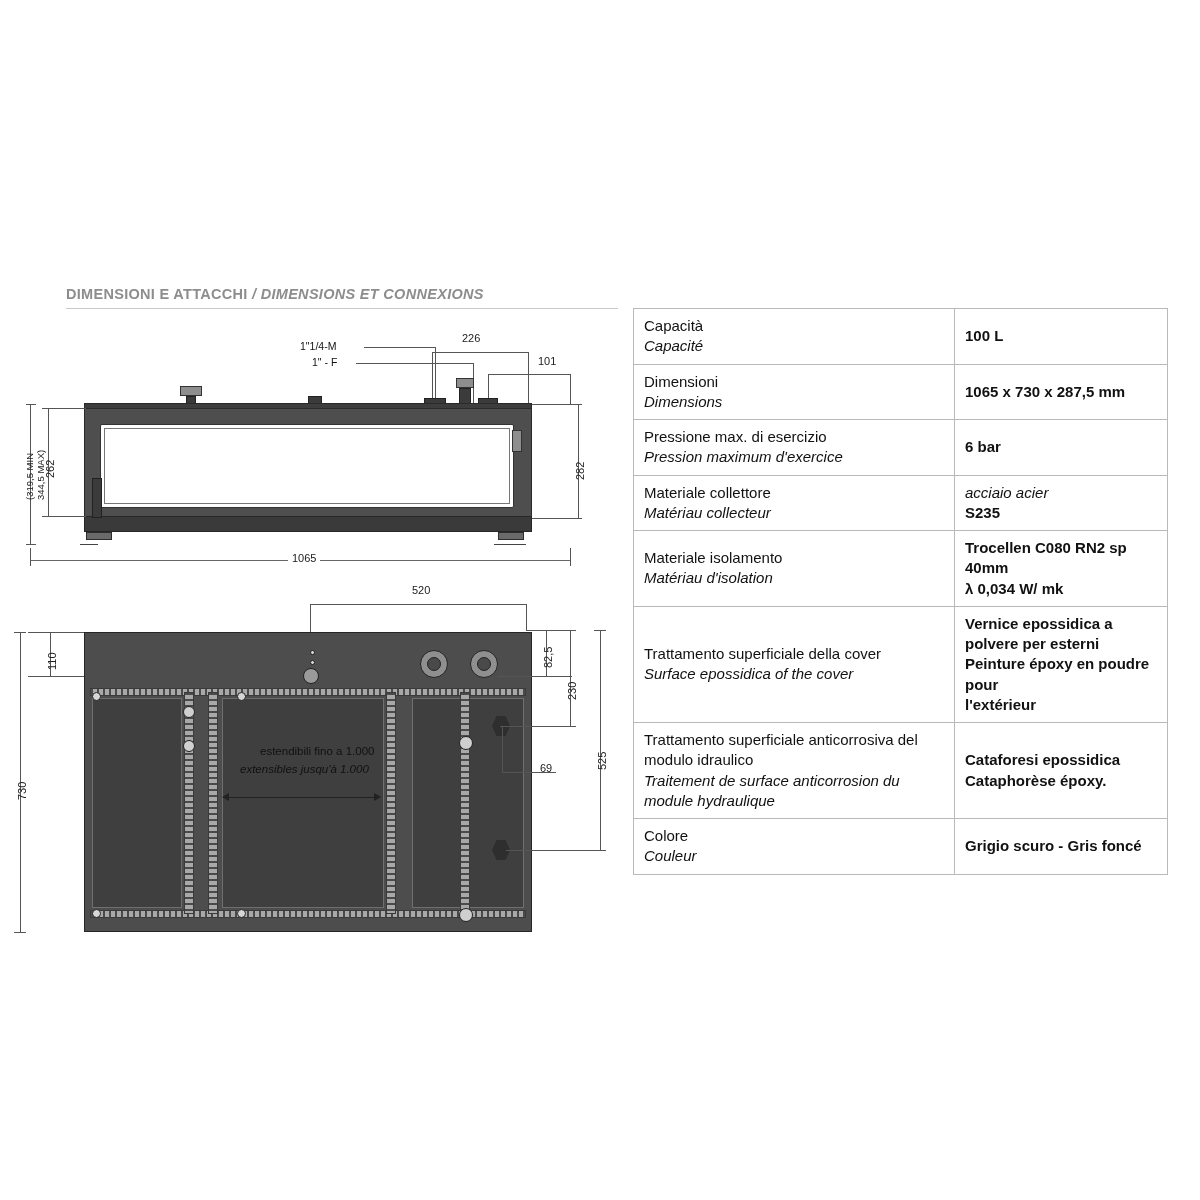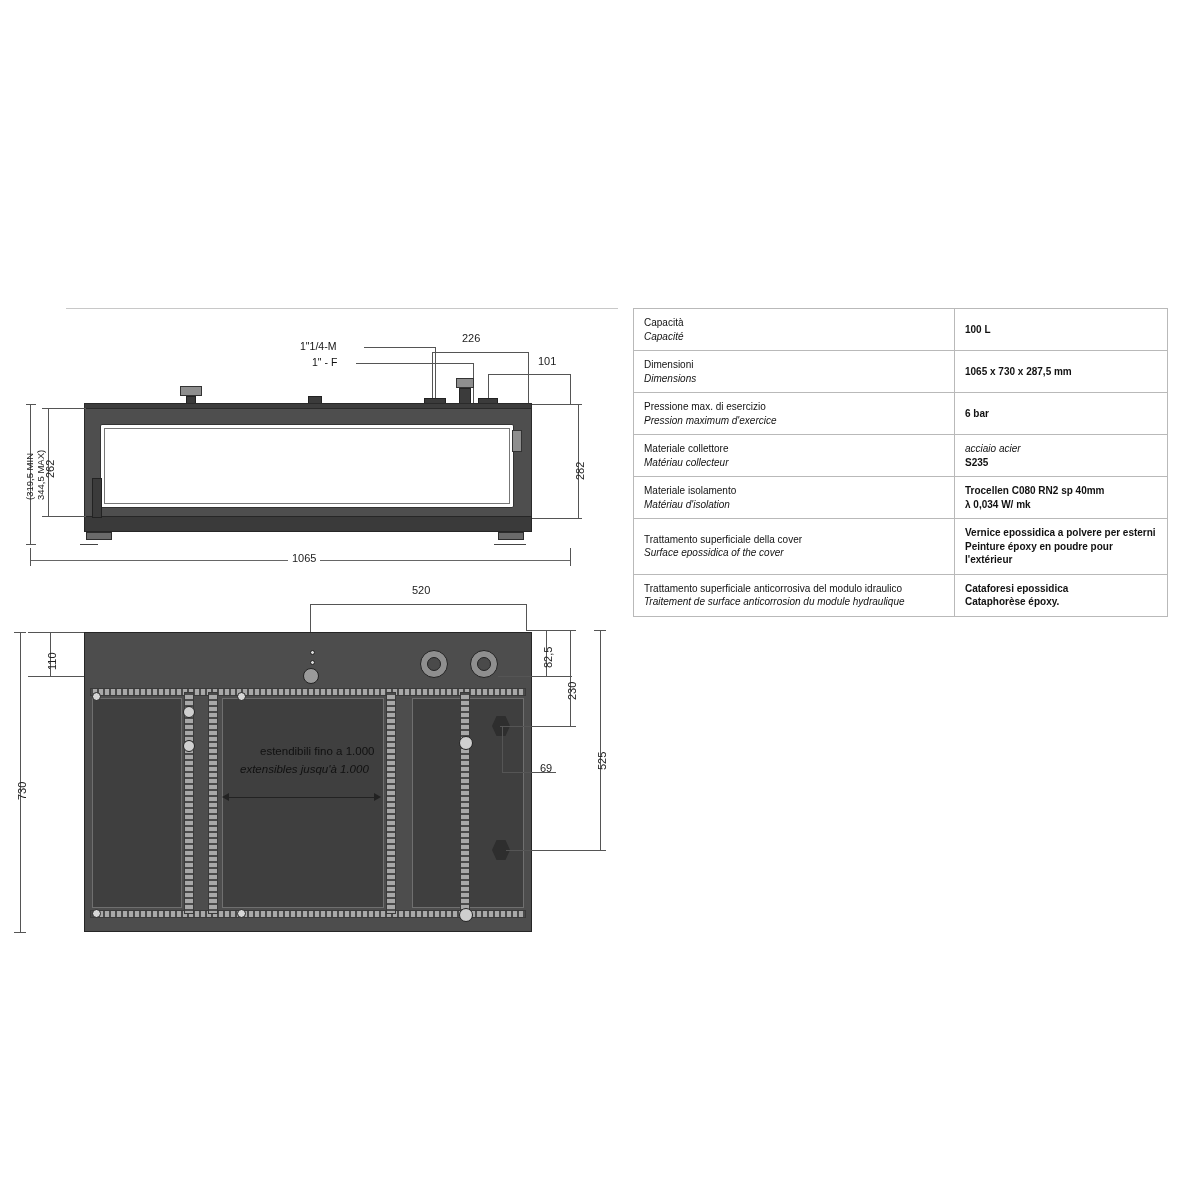--- a/index.html
+++ b/index.html
@@ -183,21 +183,21 @@
   .ah-left { border-right: 7px solid #222; }
   .ah-right { border-left: 7px solid #222; }
 
   
   .spec-table {
     position: absolute;
     left: 633px;
     top: 308px;
     width: 535px;
     border-collapse: collapse;
-    font-size: 10px;
+    font-size: 15px;
   }
   .spec-table td {
     border: 1px solid #b9b9b9;
     padding: 7px 10px;
     vertical-align: middle;
   }
   .spec-table td.label {
     width: 300px;
     line-height: 1.35;
     color: #111;
@@ -210,20 +210,25 @@
   }
   .spec-table .it { font-style: italic; display: block; }
   .spec-table td.value .it { font-weight: normal; }
   .spec-table td.value .bl { display: block; }
 </style>
 </head>
 <body>
 
 <div class="page">
 
+  <div class="section-title">
+    <span class="bold">DIMENSIONI E ATTACCHI</span>
+    <span class="ital">/</span>
+    <span class="ital">DIMENSIONS ET CONNEXIONS</span>
+  </div>
   <div class="title-rule"></div>
 
   <div>
 
     <div class="leadertext" style="left:300px; top:340px;">1"1/4-M</div>
     <div class="leadertext" style="left:312px; top:356px;">1" - F</div>
 
     <div class="ln hln" style="left:364px; top:347px; width:72px;"></div>
     <div class="ln" style="left:435px; top:347px; width:1px; height:58px;"></div>
     <div class="ln hln" style="left:356px; top:363px; width:118px;"></div>
@@ -421,16 +426,25 @@
       <tr>
         <td class="label">
           <span>Trattamento superficiale anticorrosiva del modulo idraulico</span>
           <span class="it">Traitement de surface anticorrosion du module hydraulique</span>
         </td>
         <td class="value">
           <span class="bl">Cataforesi epossidica</span>
           <span class="bl">Cataphorèse époxy.</span>
         </td>
       </tr>
+      <tr>
+        <td class="label">
+          <span>Colore</span>
+          <span class="it">Couleur</span>
+        </td>
+        <td class="value">
+          <span class="bl">Grigio scuro - Gris foncé</span>
+        </td>
+      </tr>
     </tbody>
   </table>
 
 </div>
 
 </body></html>

